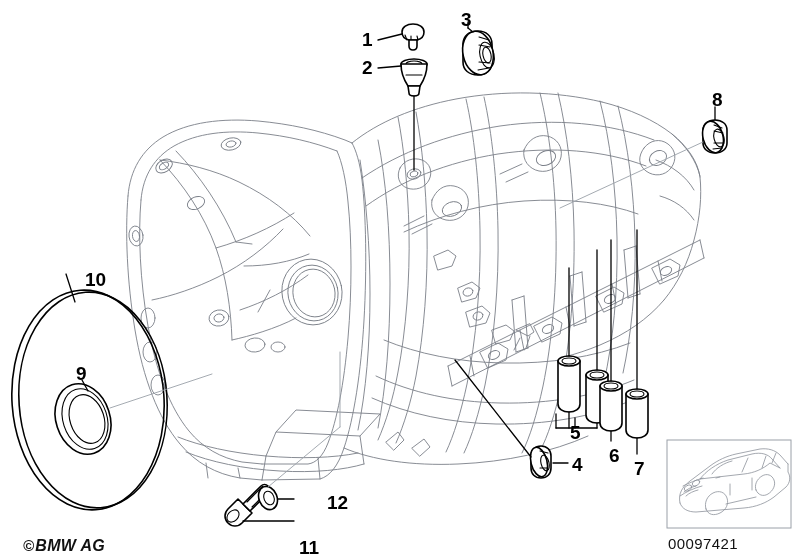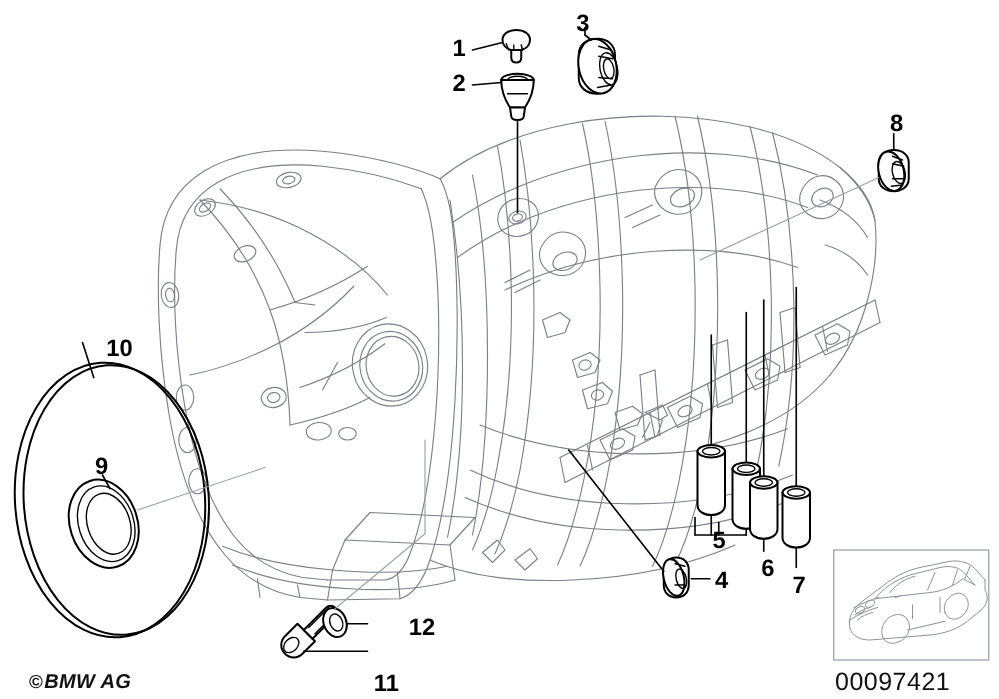--- a/index.html
+++ b/index.html
@@ -46,21 +46,21 @@
   }
   #copyright .csym {
     font-size: 15px;
     margin-right: 1px;
   }
   #diagram-id {
     position: absolute;
     left: 668px;
     top: 535px;
     font-family: "Liberation Sans", sans-serif;
-    font-size: 20px;
+    font-size: 15px;
     letter-spacing: 0.4px;
     color: #111111;
     white-space: nowrap;
   }
 </style>
 </head>
 <body>
 
 <div id="page">
 

